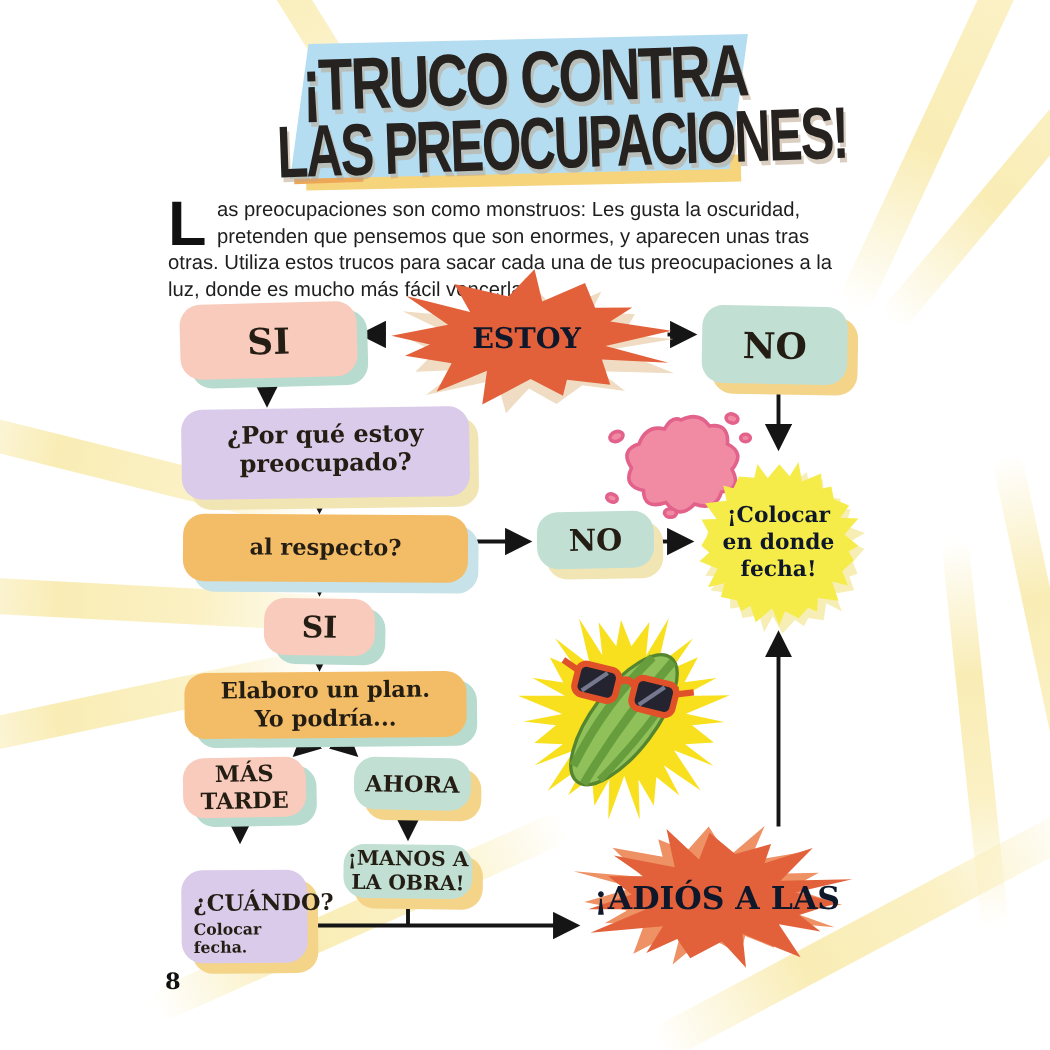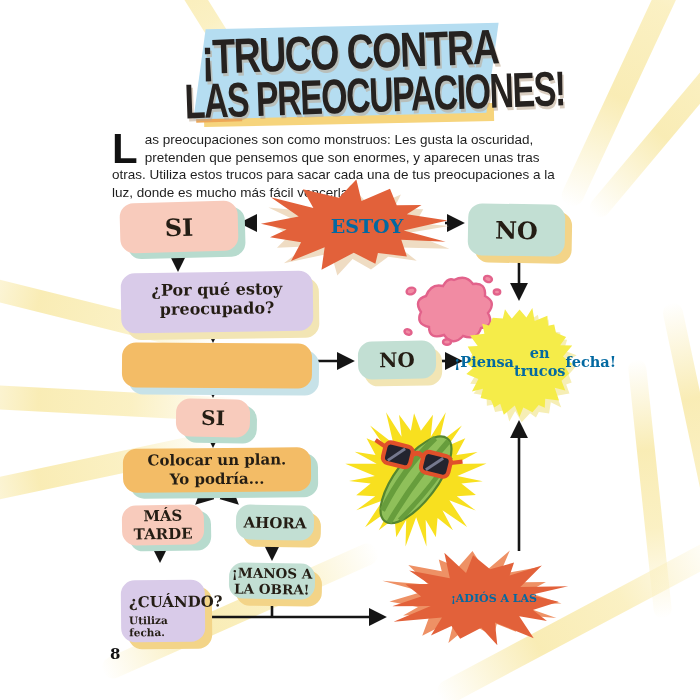--- a/index.html
+++ b/index.html
@@ -34,23 +34,23 @@
   .teal{background:#c2dfd3;}
   .purple{background:#d9cbe9;}
   .orange{background:#f3bc66;}
   .sh-teal{box-shadow:7px 6px 0 #b7dbce;}
   .sh-yellow{box-shadow:7px 7px 0 #f3d488;}
   .sh-cream{box-shadow:6px 7px 0 #f2e5b4;}
   .sh-blue{box-shadow:7px 7px 0 #c7e2e8;}
   
   .burst{position:absolute;z-index:4;}
   .burst svg{position:absolute;left:0;top:0;width:100%;height:100%;overflow:visible;}
-  .burst .btxt{position:absolute;left:16px;top:0;width:100%;height:100%;display:flex;
-       align-items:center;justify-content:center;text-align:center;
-       font-family:"DejaVu Serif","Liberation Serif",serif;font-weight:700;color:#0369a1;}
+  .burst .btxt{position:absolute;left:0;top:0;width:100%;height:100%;display:flex;
+       flex-direction:column;align-items:center;justify-content:center;text-align:center;
+       font-family:"DejaVu Serif","Liberation Serif",serif;font-weight:700;color:#0f172a;}
   
   .arrows{position:absolute;left:0;top:0;z-index:3;}
   .illus{position:absolute;z-index:2;}
   .pagenum{position:absolute;left:110px;top:645px;z-index:3;
        font-family:"DejaVu Serif",serif;font-weight:700;font-size:15px;color:#111;}
 </style>
 </head>
 <body>
 
 <div class="page">
@@ -155,75 +155,76 @@
 
   <div class="fbox teal sh-yellow" style="left:468px;top:204px;width:97px;height:52px;font-size:24px;transform:rotate(1deg);">
     <span>NO</span>
   </div>
 
   <div class="fbox purple sh-cream" style="left:121px;top:272px;width:192px;height:60px;font-size:16px;justify-content:flex-start;padding-top:8px;box-sizing:border-box;transform:rotate(-0.8deg);">
     <span>¿Por qué estoy preocupado?</span>
   </div>
 
   <div class="fbox orange sh-blue" style="left:122px;top:343px;width:190px;height:45px;font-size:15px;line-height:1.25;transform:rotate(0.4deg);">
+    <span>al respecto?</span>
   </div>
 
   <div class="fbox teal sh-cream" style="left:358px;top:341px;width:78px;height:38px;font-size:20px;transform:rotate(-1deg);">
     <span>NO</span>
   </div>
 
   <div class="burst" style="left:462px;top:305px;width:114px;height:114px;">
     <svg viewBox="0 0 100 100" preserveAspectRatio="none">
       <g transform="translate(3,5)">
           <polygon fill="#f6eeb5" points="49.3,4.4 54.0,10.2 63.6,3.6 65.6,14.9 72.8,7.6 74.0,17.6 83.2,19.1 83.2,25.0 89.2,25.4 86.3,35.0 97.6,39.1 88.2,44.6 97.3,48.4 90.5,56.1 93.2,63.0 88.4,64.7 91.3,72.6 80.0,74.6 84.1,85.0 74.9,80.2 73.4,90.2 64.4,88.8 61.9,93.7 56.7,90.0 49.3,97.9 43.7,87.9 38.5,97.2 35.8,87.2 26.0,88.9 24.0,82.5 18.8,83.4 18.6,74.6 7.1,72.7 14.5,64.7 4.2,64.1 9.8,54.9 4.8,48.4 8.8,45.3 4.8,39.3 14.2,34.1 8.3,24.6 18.5,27.4 16.2,17.2 26.2,16.5 27.7,10.8 32.9,12.7 37.9,4.3 46.4,11.5"></polygon>
         </g>
       <polygon fill="#f5ec49" points="50.5,4.0 56.5,11.0 61.7,2.7 63.7,14.0 74.9,9.4 75.5,18.2 80.9,17.0 82.4,24.4 91.3,28.1 86.1,35.3 96.7,35.6 88.6,45.1 96.8,51.7 91.0,54.8 94.0,60.3 87.3,66.5 90.6,74.9 81.3,72.5 85.1,83.8 73.0,82.2 72.6,90.1 67.3,87.8 61.8,94.0 53.8,89.9 50.4,98.3 46.3,88.2 36.7,96.3 33.5,86.7 28.3,89.9 25.5,83.5 16.3,81.6 18.4,73.5 8.7,75.9 14.4,65.0 3.8,60.6 9.5,55.5 4.9,51.6 9.2,44.1 5.0,36.3 13.8,35.9 7.0,26.7 19.7,25.3 17.7,16.4 23.7,18.0 26.9,11.1 35.8,11.9 37.7,3.8 43.6,12.1"></polygon>
     </svg>
     <div class="btxt" style="font-size:14.5px;line-height:1.25;">
-      <span>¡Piensa</span>
-      <span>en trucos</span>
+      <span>¡Colocar</span>
+      <span>en donde</span>
       <span>fecha!</span>
     </div>
   </div>
 
   <div class="fbox pink sh-teal" style="left:176px;top:399px;width:74px;height:38px;font-size:20px;transform:rotate(1deg);">
     <span>SI</span>
   </div>
 
   <div class="fbox orange sh-teal" style="left:123px;top:448px;width:188px;height:44px;font-size:15px;line-height:1.3;transform:rotate(-0.5deg);">
-    <span>Colocar un plan.</span>
+    <span>Elaboro un plan.</span>
     <span>Yo podría...</span>
   </div>
 
   <div class="fbox pink sh-teal" style="left:122px;top:505px;width:82px;height:40px;font-size:15px;line-height:1.2;transform:rotate(-1deg);">
     <span>MÁS</span>
     <span>TARDE</span>
   </div>
 
   <div class="fbox teal sh-yellow" style="left:236px;top:505px;width:78px;height:35px;font-size:15px;transform:rotate(1deg);">
     <span>AHORA</span>
   </div>
 
   <div class="fbox purple sh-yellow" style="left:121px;top:580px;width:84px;height:62px;align-items:flex-start;text-align:left;padding:9px 0 0 8px;box-sizing:border-box;transform:rotate(-0.5deg);">
     <span style="font-size:15px;">¿CUÁNDO?</span>
-    <span style="font-size:10.5px;margin-top:3px;">Utiliza fecha.</span>
+    <span style="font-size:10.5px;margin-top:3px;">Colocar fecha.</span>
   </div>
 
   <div class="fbox teal sh-yellow" style="left:229px;top:563px;width:86px;height:36px;font-size:13.5px;line-height:1.2;transform:rotate(0.8deg);">
     <span>¡MANOS A</span>
     <span>LA OBRA!</span>
   </div>
 
   <div class="burst" style="left:386px;top:551px;width:184px;height:96px;">
     <svg viewBox="0 0 100 100" preserveAspectRatio="none">
       <g transform="translate(-3,-3)">
           <polygon fill="#ee9165" points="50.0,3.0 57.1,24.1 70.3,2.5 64.8,27.1 85.1,20.3 78.0,35.6 89.9,35.2 79.8,45.7 98.4,57.6 74.7,58.7 95.6,72.9 71.3,68.9 73.7,87.2 63.2,79.0 61.5,92.1 49.4,78.9 36.9,98.9 40.2,74.2 22.7,91.3 27.0,68.9 12.3,70.2 20.4,61.4 4.9,55.5 22.8,45.5 1.0,34.0 26.2,38.1 15.1,17.7 33.3,24.0 31.7,11.8 42.1,20.1"></polygon>
         </g>
       <polygon fill="#e2613a" points="47.3,4.4 56.6,19.1 69.6,12.1 67.2,25.5 84.7,15.0 73.0,37.6 99.0,36.6 78.4,45.8 93.8,52.9 79.8,61.4 87.5,72.9 72.4,67.9 80.3,90.8 59.2,74.5 60.5,98.1 51.8,79.9 40.3,91.5 35.6,78.2 24.4,87.9 30.4,69.2 4.1,73.7 24.3,57.4 3.4,57.5 19.1,47.3 10.6,34.6 23.4,34.5 12.6,20.2 34.7,28.3 31.7,1.8 43.5,23.0"></polygon>
     </svg>
-    <div class="btxt" style="font-size:11px;line-height:1.25;">
+    <div class="btxt" style="font-size:21px;line-height:1.25;">
       <span>¡ADIÓS A LAS</span>
     </div>
   </div>
 
   <div class="pagenum">8</div>
 
 </div>
 
 </body></html>

